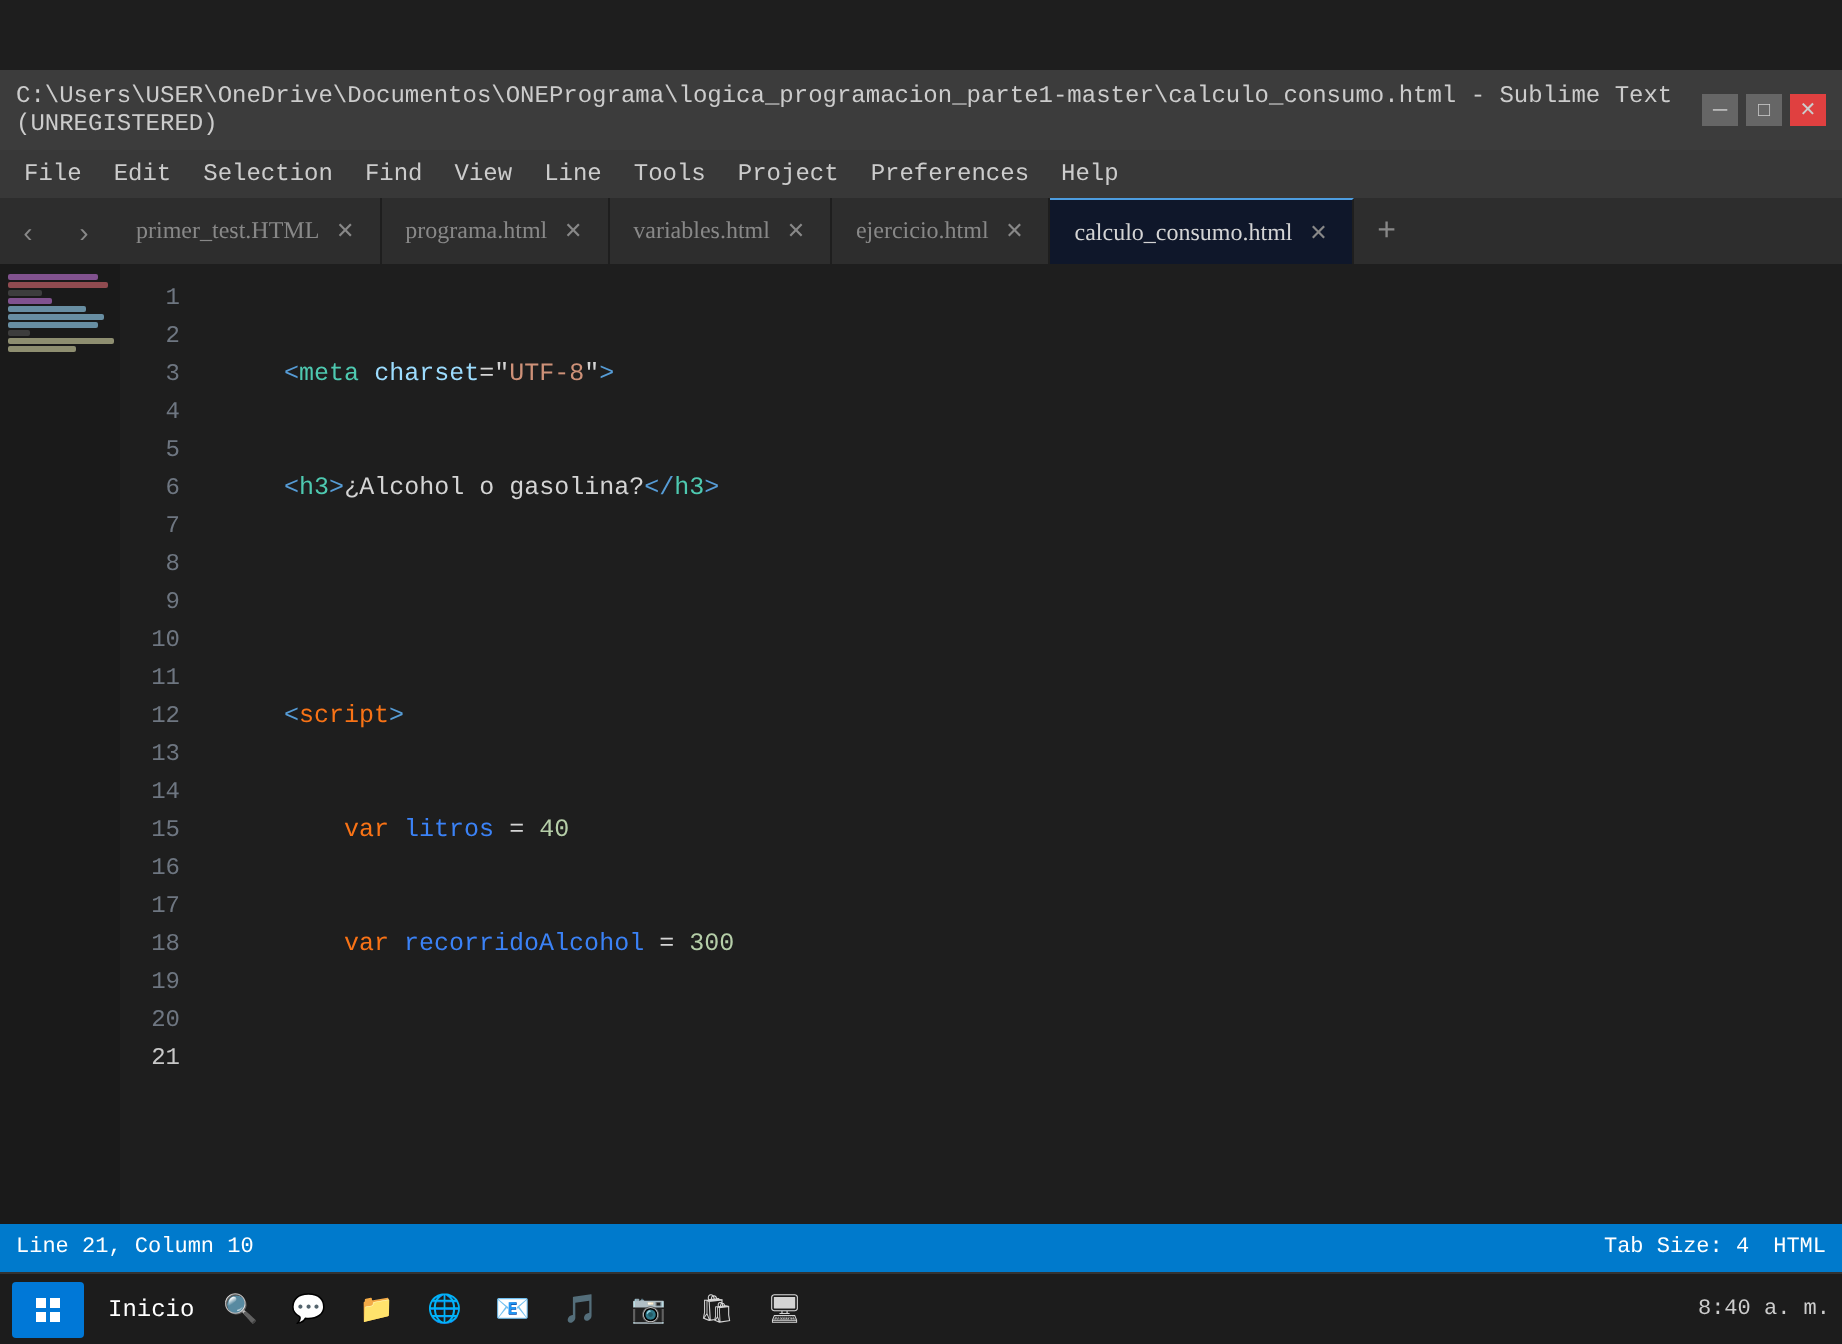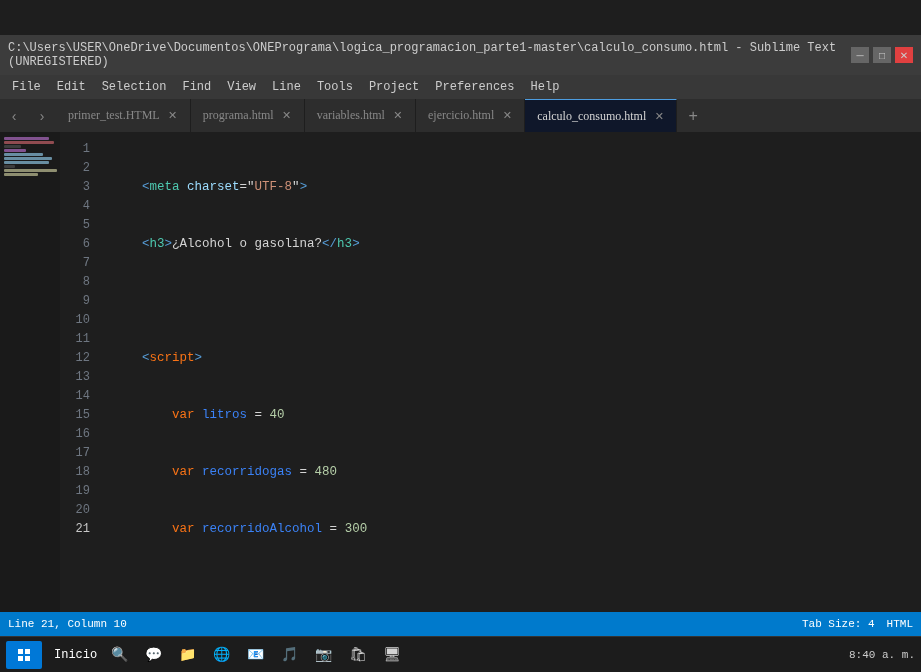--- a/index.html
+++ b/index.html
@@ -301,21 +301,20 @@
     <span class="line-num">20</span>
     <span class="line-num active">21</span>
   </div>
 
   <div id="code-area">
     <span class="code-line">    <span class="lt-tag">&lt;</span><span class="tag">meta</span> <span class="attr">charset</span><span class="punct">="</span><span class="str">UTF-8</span><span class="punct">"</span><span class="lt-tag">&gt;</span></span>
     <span class="code-line">    <span class="lt-tag">&lt;</span><span class="tag">h3</span><span class="lt-tag">&gt;</span><span class="punct">¿Alcohol o gasolina?</span><span class="lt-tag">&lt;/</span><span class="tag">h3</span><span class="lt-tag">&gt;</span></span>
     <span class="code-line"></span>
     <span class="code-line">    <span class="lt-tag">&lt;</span><span class="kw">script</span><span class="lt-tag">&gt;</span></span>
     <span class="code-line">        <span class="kw">var</span> <span class="obj">litros</span> <span class="op">=</span> <span class="num">40</span></span>
-    <span class="code-line">        <span class="kw">var</span> <span class="obj">recorridogas</span> <span class="op">=</span> <span class="num">480</span></span>
     <span class="code-line">        <span class="kw">var</span> <span class="obj">recorridoAlcohol</span> <span class="op">=</span> <span class="num">300</span></span>
     <span class="code-line"></span>
     <span class="code-line"></span>
     
     
     
     
     
     
     

